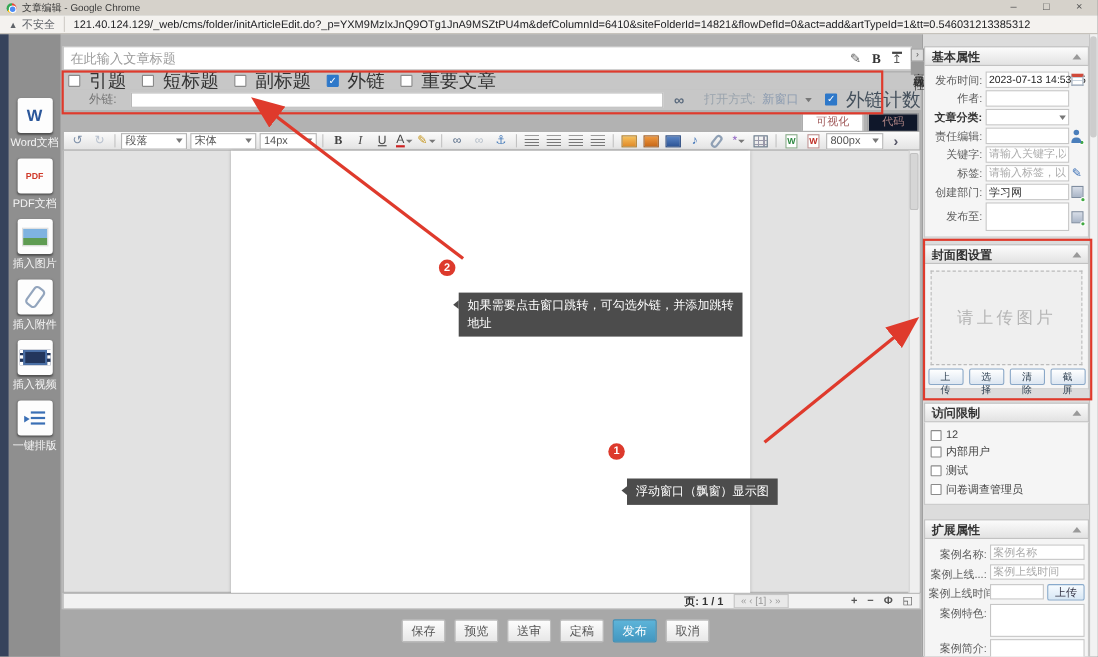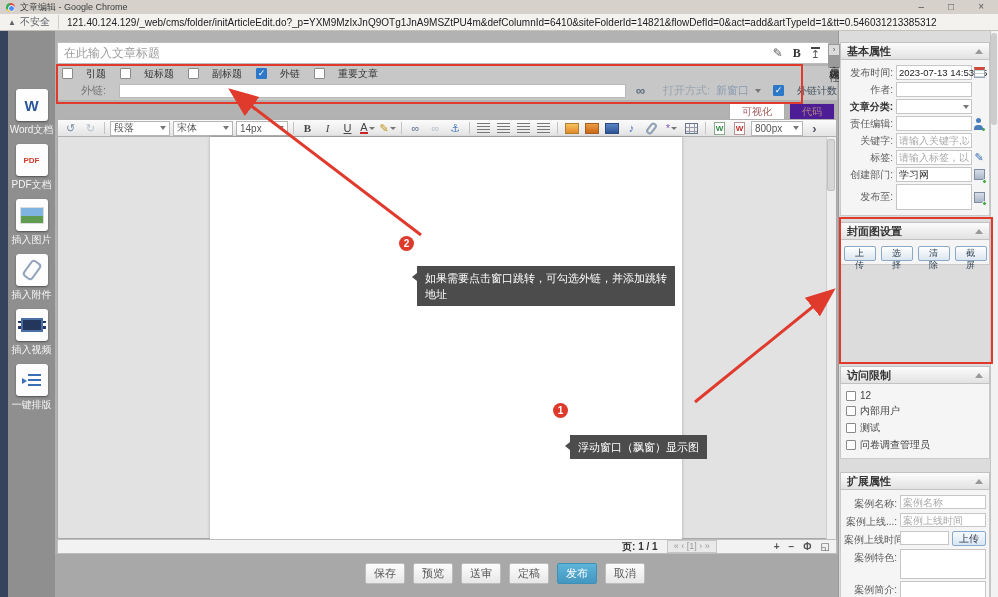--- a/index.html
+++ b/index.html
@@ -37,38 +37,38 @@
   .titlebox{position:absolute;left:57px;top:42px;width:772px;height:22px;background:#fff;border:1px solid #bcbcbc;display:flex;align-items:center;}
   .title-input{flex:1;border:none;outline:none;height:18px;font-size:12px;padding:0 6px;color:#333;background:transparent;font-family:inherit;}
   .title-input::placeholder{color:#9c9c9c;}
   .title-tools{display:flex;align-items:center;gap:10px;padding-right:8px;}
   .tt{font-size:12px;color:#555;cursor:pointer;}
   .tt.b{font-family:"Liberation Serif",serif;font-weight:bold;color:#333;}
   .tt.top{border-top:2px solid #444;line-height:10px;font-size:11px;}
 
   
   .optrow1{position:absolute;left:57px;top:66px;width:780px;height:15px;background:#c7c7c7;display:flex;align-items:center;gap:14px;padding-left:5px;}
-  .cb{display:inline-flex;align-items:center;gap:13px;font-size:10px;color:#333;cursor:pointer;}
+  .cb{display:inline-flex;align-items:center;gap:8px;font-size:17px;color:#333;cursor:pointer;}
   .ckbox{width:11px;height:11px;background:#fff;border:1px solid #8a8a8a;border-radius:1px;display:inline-flex;align-items:center;justify-content:center;font-size:9px;line-height:9px;color:transparent;}
   .ckbox::after{content:"✓";}
   .checked .ckbox{background:#2e78c9;border-color:#2e78c9;color:#fff;}
   .optrow2{position:absolute;left:57px;top:81px;width:780px;height:19px;background:#c7c7c7;display:flex;align-items:center;padding-left:24px;}
   .xl-label{font-size:11px;color:#767676;margin-right:13px;}
   .xl-input{flex:1;max-width:566px;height:14px;border:1px solid #b9b9b9;background:#fff;font-size:11px;padding:0 3px;outline:none;}
   .chain-icon{font-size:13px;color:#5a6a7d;font-weight:bold;margin-left:10px;line-height:12px;}
   .om-label{font-size:11px;color:#99a3ad;margin-left:18px;}
   .om-value{font-size:11px;color:#8b9bb0;margin-left:6px;}
   .caret{width:0;height:0;border-left:3px solid transparent;border-right:3px solid transparent;border-top:4px solid #777;display:inline-block;}
   .om-caret{margin-left:6px;}
   .cnt{margin-left:12px;}
   .cnt span{color:#44505c;}
 
   
   .etabs{position:absolute;left:57px;top:103px;width:780px;height:16px;display:flex;justify-content:flex-end;gap:4px;align-items:flex-end;padding-right:2px;}
-  .etab{height:16px;padding:0 12px;font-size:10px;line-height:16px;background:#4c1d95;border:1px solid #adadad;border-bottom:none;color:#b08585;cursor:pointer;}
+  .etab{height:16px;padding:0 12px;font-size:10px;line-height:16px;background:#0f172a;border:1px solid #adadad;border-bottom:none;color:#b08585;cursor:pointer;}
   .etab.active{background:#fff;color:#a05a5a;}
   .toolbar{position:absolute;left:57px;top:119px;width:780px;height:18px;background:linear-gradient(#fbfbfb,#e3e3e3);border:1px solid #b0b0b0;display:flex;align-items:center;gap:3px;padding:0 4px;}
   .tb-sep{width:1px;height:12px;background:#c2c2c2;margin:0 2px;}
   .tb-btn{width:17px;height:15px;display:inline-flex;align-items:center;justify-content:center;cursor:pointer;gap:1px;}
   .tb-glyph{font-size:11px;line-height:13px;color:#444;}
   .g-bold{font-weight:bold;font-family:"Liberation Serif",serif;}
   .g-italic{font-style:italic;font-family:"Liberation Serif",serif;}
   .g-underline{text-decoration:underline;}
   .g-fontcolor{border-bottom:2px solid #cc2222;line-height:9px;}
   .g-more{font-weight:bold;font-size:13px;}
@@ -493,20 +493,23 @@
       </div>
     </div>
   </div>
 
   <div class="panel panel-cover">
     <div class="phead">
       <span class="ptitle">封面图设置</span>
       <span class="collapse"></span>
     </div>
     <div class="pbody">
+      <div class="upbox">
+        <span class="uptext">请上传图片</span>
+      </div>
       <div class="cover-btns">
 
       <button class="cbtn">上传</button>
           <button class="cbtn">选择</button>
           <button class="cbtn">清除</button>
           <button class="cbtn">截屏</button>
         </div>
     </div>
   </div>
 

